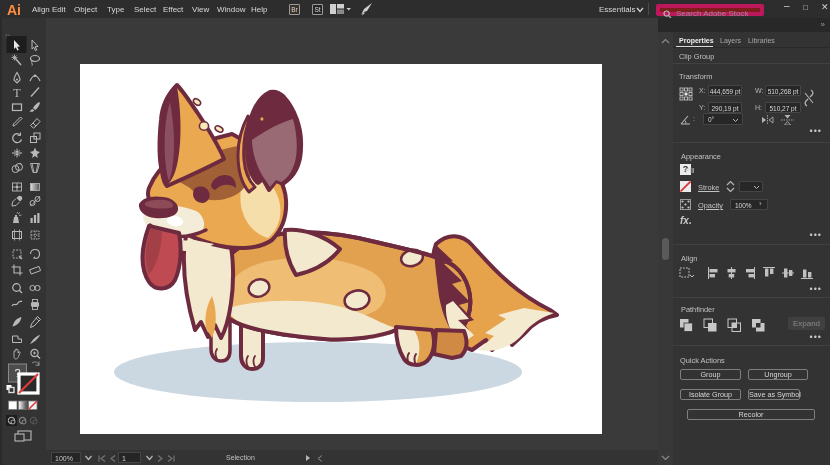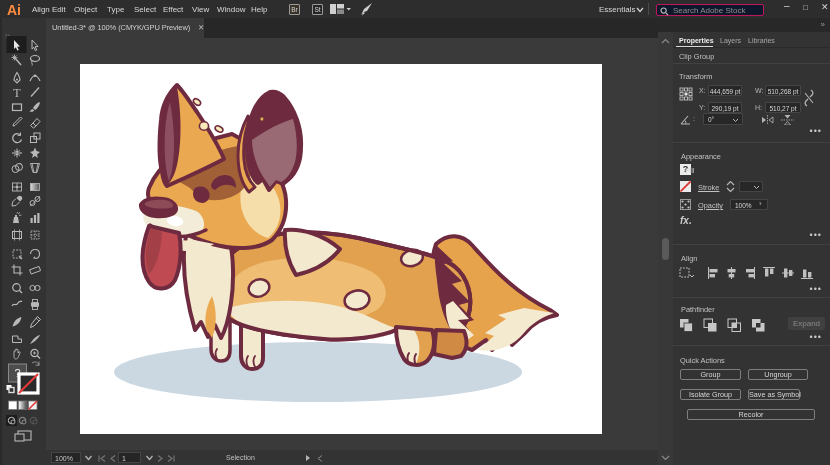--- a/index.html
+++ b/index.html
@@ -59,35 +59,32 @@
     </svg>
     <svg style="position:absolute; left:360px; top:3px;" width="13" height="13" viewBox="0 0 13 13">
       <path d="M 1,12 L 4,6 L 12,0 L 7,8 L 4,9 Z" fill="#cfcfcf"></path>
       <path d="M 2,12.5 L 5,10 L 3.5,9 Z" fill="#cfcfcf"></path>
     </svg>
     <span class="menuitem" style="left:599px;">Essentials</span>
     <svg style="position:absolute; left:636px; top:7px;" width="8" height="6" viewBox="0 0 8 6">
         <path d="M 1,1 L 4,4.5 L 7,1" stroke="#cfcfcf" stroke-width="1.3" fill="none"></path>
       </svg>
     <div style="position:absolute; left:648px; top:3px; width:1px; height:12px; background:#4a4a4a;"></div>
-    <div style="position:absolute; left:656px; top:3.5px; width:108px; height:12px; background:#0f172a; border:1px solid #be185d; border-radius:2px;">
+    <div style="position:absolute; left:656px; top:3.5px; width:108px; height:12px; background:#7f1d1d; border:4px solid #be185d; border-radius:2px;">
       <svg style="position:absolute; left:3px; top:2px;" width="9" height="9" viewBox="0 0 9 9">
           <circle cx="3.6" cy="3.6" r="2.6" fill="none" stroke="#b5b5b5" stroke-width="1.2"></circle>
           <path d="M 5.6,5.6 L 8,8" stroke="#b5b5b5" stroke-width="1.2"></path>
         </svg>
       <span style="position:absolute; left:16px; top:1.5px; font-size:8px; color:#8f8f8f;">Search Adobe Stock</span>
     </div>
     <span style="position:absolute; left:784px; top:0px; color:#cfcfcf; font-size:10px;">–</span>
     <span style="position:absolute; left:803px; top:2.5px; color:#cfcfcf; font-size:8px;">□</span>
     <span style="position:absolute; left:821px; top:2px; color:#cfcfcf; font-size:9px;">✕</span>
   </div>
 
-  <div id="tabstrip">
-    <div id="tab">Untitled-3* @ 100% (CMYK/GPU Preview) <span style="margin-left:6px; color:#bdbdbd;">✕</span></div>
-  </div>
 
   <div id="toolbar"><svg width="46" height="447" viewBox="0 0 46 447">
         <path d="M 6,4 L 9,7 L 6,10 M 10,4 L 13,7 L 10,10" stroke="#9a9a9a" stroke-width="1" fill="none" transform="translate(0,14) scale(0.6)"></path>
         <rect x="4.5" y="18" width="20" height="17" fill="#1d1d1d"></rect>
         <g transform="translate(9,21)">
           <path d="M 3,1 L 9,7.5 L 6.2,7.7 L 7.8,11 L 6.3,11.6 L 4.8,8.3 L 3,10 Z" fill="#e8e8e8"></path>
         </g>
         <g transform="translate(27,21)">
           <path d="M 3,1 L 9,7.5 L 6.2,7.7 L 7.8,11 L 6.3,11.6 L 4.8,8.3 L 3,10 Z" fill="none" stroke="#b9b9b9" stroke-width="1"></path>
         </g>

